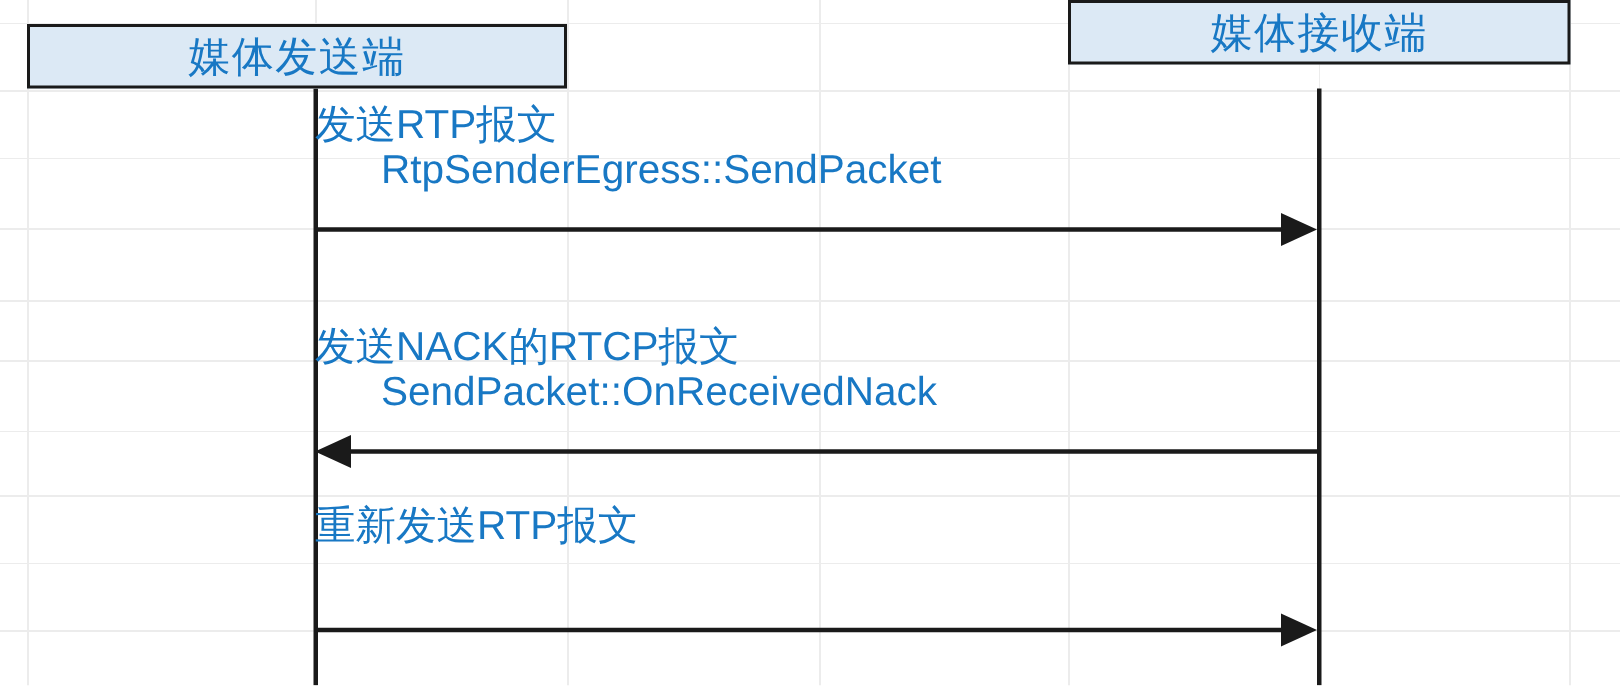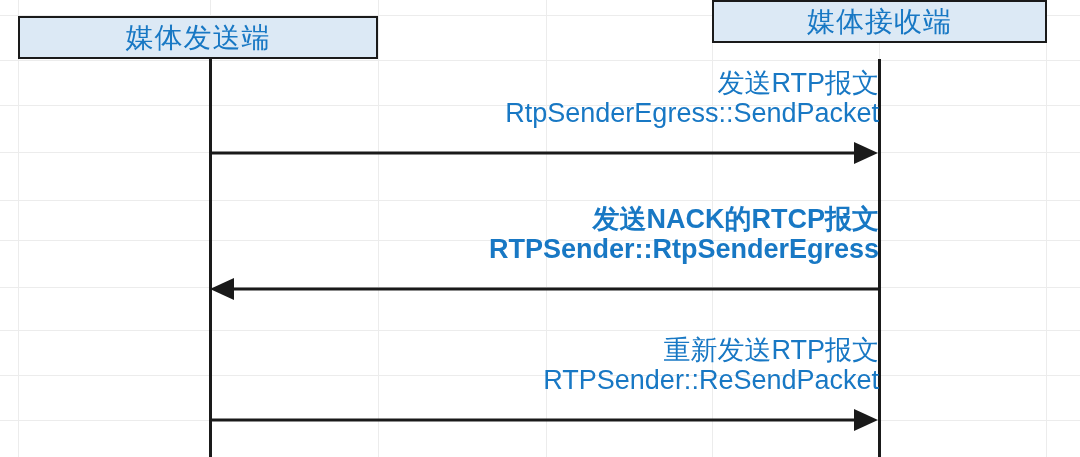--- a/index.html
+++ b/index.html
@@ -46,21 +46,21 @@
     position: absolute;
     width: 3px;
     background: #1a1a1a;
   }
   
   .message {
     position: absolute;
   }
   .message-text {
     position: absolute;
-    text-align: right;
+    text-align: left;
     color: #1878c4;
     white-space: nowrap;
     line-height: 1.12;
   }
   .message-text .cn {
     display: block;
     font-size: 27px;
   }
   .message-text .code {
     display: block;
@@ -114,35 +114,34 @@
     <div class="message-text" style="left:210px; top:68px; width:669px;">
       <span class="cn">发送RTP报文</span>
       <span class="code">RtpSenderEgress::SendPacket</span>
     </div>
     <svg class="arrow-svg" style="left:0px; top:0px;" width="1080" height="457" viewBox="0 0 1080 457">
       <line x1="210" y1="153" x2="862" y2="153" stroke="#1a1a1a" stroke-width="3"></line>
       <polygon points="878,153 854,142 854,164" fill="#1a1a1a"></polygon>
     </svg>
   </div>
 
-  <div class="message" style="left:0; top:4px; width:1080px; height:427px;font-weight:bold;">
+  <div class="message" style="left:0; top:16px; width:1080px; height:427px;">
     <div class="message-text" style="left:210px; top:200px; width:669px;">
       <span class="cn">发送NACK的RTCP报文</span>
-      <span class="code">RTPSender::RtpSenderEgress</span>
+      <span class="code">SendPacket::OnReceivedNack</span>
     </div>
     <svg class="arrow-svg" style="left:0px; top:0px;" width="1080" height="457" viewBox="0 0 1080 457">
       <line x1="878" y1="285" x2="226" y2="285" stroke="#1a1a1a" stroke-width="3"></line>
       <polygon points="210,285 234,274 234,296" fill="#1a1a1a"></polygon>
     </svg>
   </div>
 
   <div class="message" style="left:0; top:0; width:1071px; height:457px;border-radius:15px;">
     <div class="message-text" style="left:210px; top:335px; width:669px;">
       <span class="cn">重新发送RTP报文</span>
-      <span class="code">RTPSender::ReSendPacket</span>
     </div>
     <svg class="arrow-svg" style="left:0px; top:0px;" width="1080" height="457" viewBox="0 0 1080 457">
       <line x1="210" y1="420" x2="862" y2="420" stroke="#1a1a1a" stroke-width="3"></line>
       <polygon points="878,420 854,409 854,431" fill="#1a1a1a"></polygon>
     </svg>
   </div>
 
 </div>
 
 </body></html>

